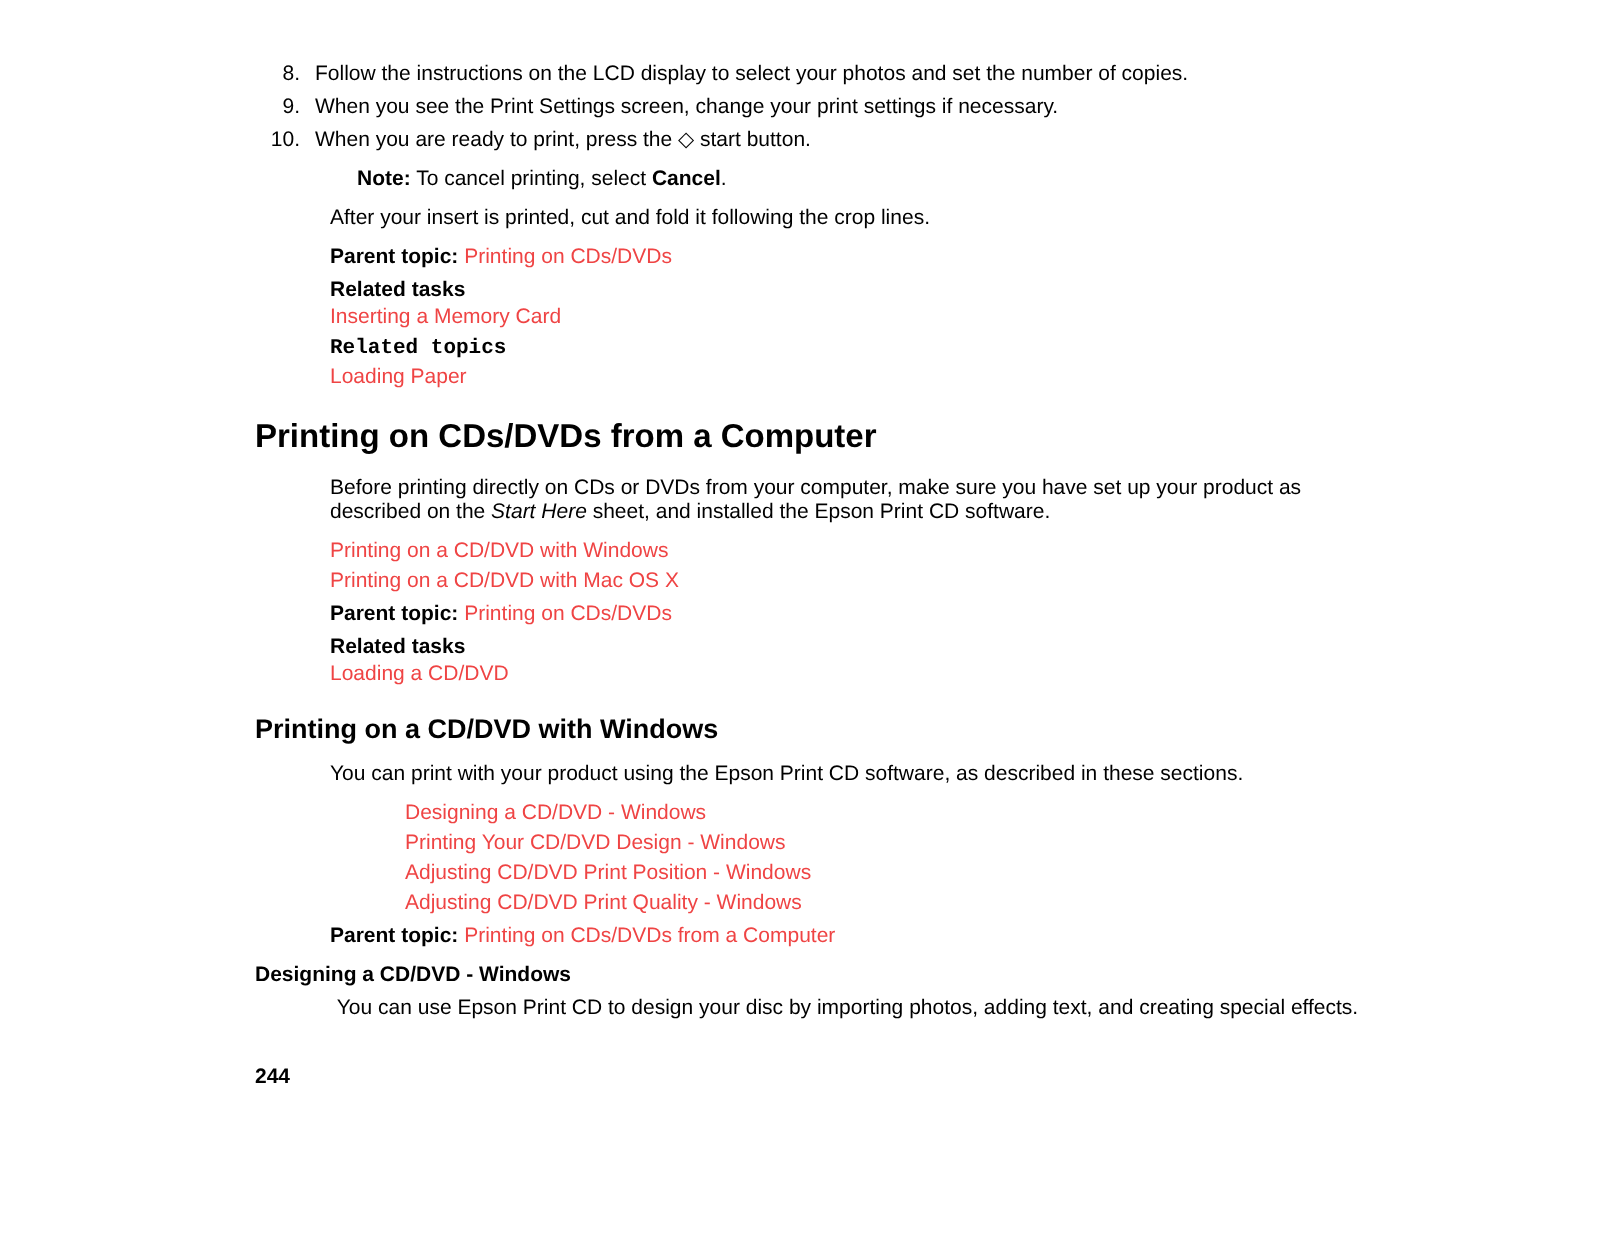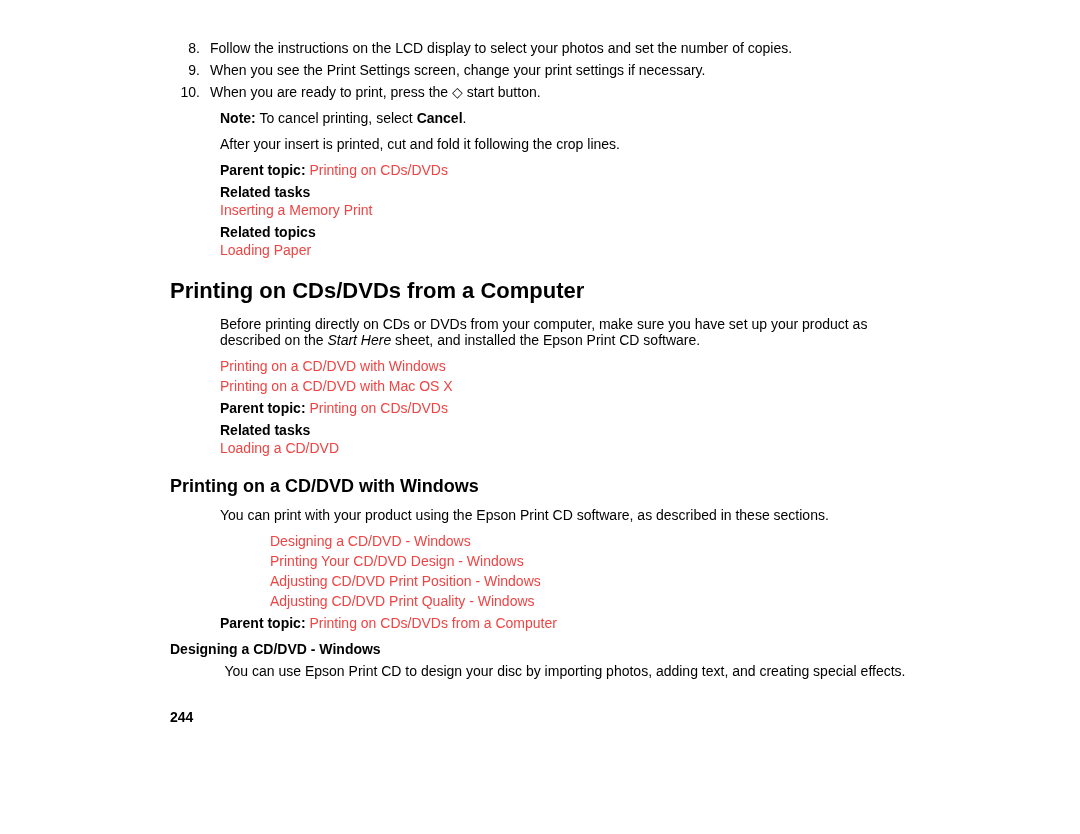--- a/index.html
+++ b/index.html
@@ -39,21 +39,21 @@
     }
 
     .numbered-list li .num {
       min-width: 40px;
       text-align: right;
       padding-right: 10px;
       flex-shrink: 0;
     }
 
     .note-block {
-      margin: 10px 0 10px 50px;
+      margin: 10px 0 10px 68px;
     }
 
     .step-11 {
       margin: 10px 0 10px 50px;
     }
 
     .label-bold {
       font-weight: bold;
     }
 
@@ -72,20 +72,21 @@
       margin: 6px 0 2px 50px;
     }
 
     .related-tasks-link {
       margin: 2px 0 6px 50px;
     }
 
     .related-topics-label {
       font-weight: bold;
       margin: 6px 0 2px 50px;
+      font-family: Liberation Mono, monospace;
     }
 
     .related-topics-link {
       margin: 2px 0 10px 50px;
     }
 
     .section-heading {
       font-size: 22px;
       font-weight: bold;
       margin: 20px 0 12px 0;
@@ -164,21 +165,21 @@
   </div>
 
   <div class="parent-topic-line">
     <span class="label-bold">Parent topic:</span>
     <span> </span>
     <a class="link-blue">Printing on CDs/DVDs</a>
   </div>
 
   <div class="related-tasks-label">Related tasks</div>
   <div class="related-tasks-link">
-    <a class="link-blue">Inserting a Memory Print</a>
+    <a class="link-blue">Inserting a Memory Card</a>
   </div>
 
   <div class="related-topics-label">Related topics</div>
   <div class="related-topics-link">
     <a class="link-blue">Loading Paper</a>
   </div>
 
   <h2 class="section-heading">Printing on CDs/DVDs from a Computer</h2>
 
   <div class="section-intro">

